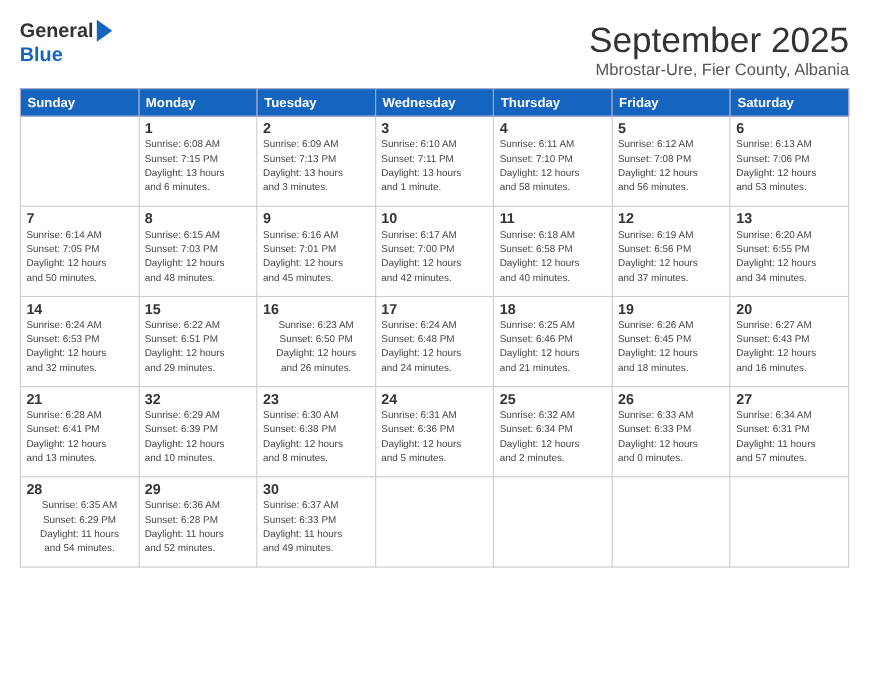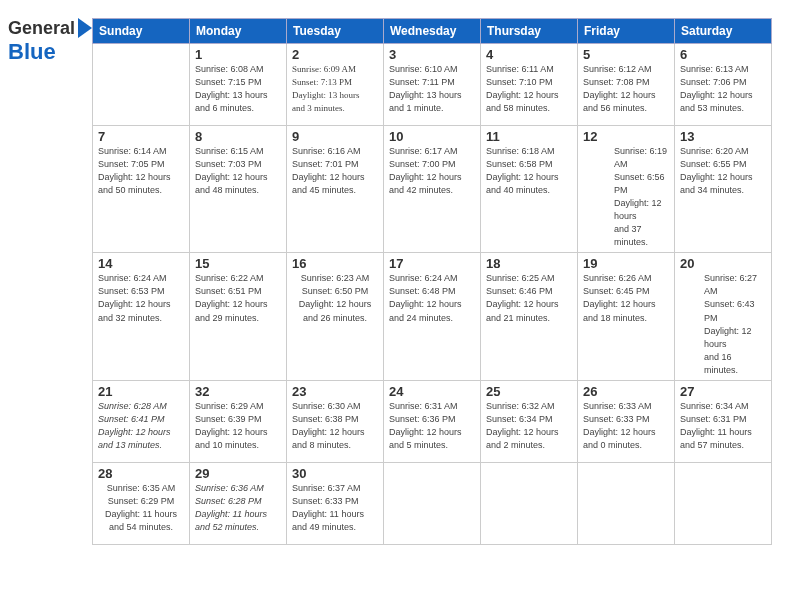--- a/index.html
+++ b/index.html
@@ -6,23 +6,23 @@
     body {
       width: 792px;
       height: 612px;
       font-family: Arial, sans-serif;
       background: #fff;
       overflow: hidden;
     }
     .page {
       width: 792px;
       height: 432px;
-      padding: 18px 20px 12px 8px;
+      padding: 18px 20px 12px 18px;
       display: flex;
-      flex-direction: row;
+      flex-direction: column;
     }
     .header {
       display: flex;
       justify-content: space-between;
       align-items: flex-start;
       margin-bottom: 8px;
     }
     .logo {
       display: flex;
       flex-direction: column;
@@ -31,21 +31,21 @@
     .logo-text {
       display: flex;
       align-items: center;
     }
     .logo-general {
       font-size: 18px;
       font-weight: bold;
       color: #333;
     }
     .logo-blue {
-      font-size: 22px;
+      font-size: 18px;
       font-weight: bold;
       color: #1565c0;
     }
     .logo-arrow {
       width: 0;
       height: 0;
       border-top: 10px solid transparent;
       border-bottom: 10px solid transparent;
       border-left: 14px solid #1565c0;
       margin-left: 3px;
@@ -106,20 +106,24 @@
 <body>
 
 <div class="page">
   <div class="header">
     <div class="logo">
       <div class="logo-text">
         <span class="logo-general">General</span>
         <span class="logo-arrow"></span>
       </div>
       <span class="logo-blue">Blue</span>
+    </div>
+    <div class="title-section">
+      <div class="month-title">September 2025</div>
+      <div class="subtitle">Mbrostar-Ure, Fier County, Albania</div>
     </div>
   </div>
 
   <table class="calendar">
     <thead>
       <tr>
         <th>Sunday</th>
         <th>Monday</th>
         <th>Tuesday</th>
         <th>Wednesday</th>
@@ -133,21 +137,21 @@
           <td class="empty-cell"></td>
           <td>
             <span class="day-num">1</span>
             <div class="day-info" style="white-space: pre-line;">Sunrise: 6:08 AM
 Sunset: 7:15 PM
 Daylight: 13 hours
 and 6 minutes.</div>
           </td>
           <td>
             <span class="day-num">2</span>
-            <div class="day-info" style="white-space: pre-line; font-family: Liberation Serif, serif;">Sunrise: 6:09 AM
+            <div class="day-info" style="white-space: pre-line;">Sunrise: 6:09 AM
 Sunset: 7:13 PM
 Daylight: 13 hours
 and 3 minutes.</div>
           </td>
           <td>
             <span class="day-num">3</span>
             <div class="day-info" style="white-space: pre-line;">Sunrise: 6:10 AM
 Sunset: 7:11 PM
 Daylight: 13 hours
 and 1 minute.</div>
@@ -205,21 +209,21 @@
           </td>
           <td>
             <span class="day-num">11</span>
             <div class="day-info" style="white-space: pre-line;">Sunrise: 6:18 AM
 Sunset: 6:58 PM
 Daylight: 12 hours
 and 40 minutes.</div>
           </td>
           <td>
             <span class="day-num">12</span>
-            <div class="day-info" style="white-space: pre-line; margin-left: 31px;">Sunrise: 6:19 AM
+            <div class="day-info" style="white-space: pre-line;">Sunrise: 6:19 AM
 Sunset: 6:56 PM
 Daylight: 12 hours
 and 37 minutes.</div>
           </td>
           <td>
             <span class="day-num">13</span>
             <div class="day-info" style="white-space: pre-line;">Sunrise: 6:20 AM
 Sunset: 6:55 PM
 Daylight: 12 hours
 and 34 minutes.</div>
@@ -263,30 +267,30 @@
           </td>
           <td>
             <span class="day-num">19</span>
             <div class="day-info" style="white-space: pre-line;">Sunrise: 6:26 AM
 Sunset: 6:45 PM
 Daylight: 12 hours
 and 18 minutes.</div>
           </td>
           <td>
             <span class="day-num">20</span>
-            <div class="day-info" style="white-space: pre-line; margin-left: 24px;">Sunrise: 6:27 AM
+            <div class="day-info" style="white-space: pre-line;">Sunrise: 6:27 AM
 Sunset: 6:43 PM
 Daylight: 12 hours
 and 16 minutes.</div>
           </td>
         </tr>
         <tr>
           <td>
             <span class="day-num">21</span>
-            <div class="day-info" style="white-space: pre-line; font-style: italic;">Sunrise: 6:28 AM
+            <div class="day-info" style="white-space: pre-line;">Sunrise: 6:28 AM
 Sunset: 6:41 PM
 Daylight: 12 hours
 and 13 minutes.</div>
           </td>
           <td>
             <span class="day-num">32</span>
             <div class="day-info" style="white-space: pre-line;">Sunrise: 6:29 AM
 Sunset: 6:39 PM
 Daylight: 12 hours
 and 10 minutes.</div>
@@ -330,21 +334,21 @@
         <tr>
           <td>
             <span class="day-num">28</span>
             <div class="day-info" style="white-space: pre-line; text-align: center;">Sunrise: 6:35 AM
 Sunset: 6:29 PM
 Daylight: 11 hours
 and 54 minutes.</div>
           </td>
           <td>
             <span class="day-num">29</span>
-            <div class="day-info" style="white-space: pre-line; font-style: italic;">Sunrise: 6:36 AM
+            <div class="day-info" style="white-space: pre-line;">Sunrise: 6:36 AM
 Sunset: 6:28 PM
 Daylight: 11 hours
 and 52 minutes.</div>
           </td>
           <td>
             <span class="day-num">30</span>
             <div class="day-info" style="white-space: pre-line;">Sunrise: 6:37 AM
 Sunset: 6:33 PM
 Daylight: 11 hours
 and 49 minutes.</div>

